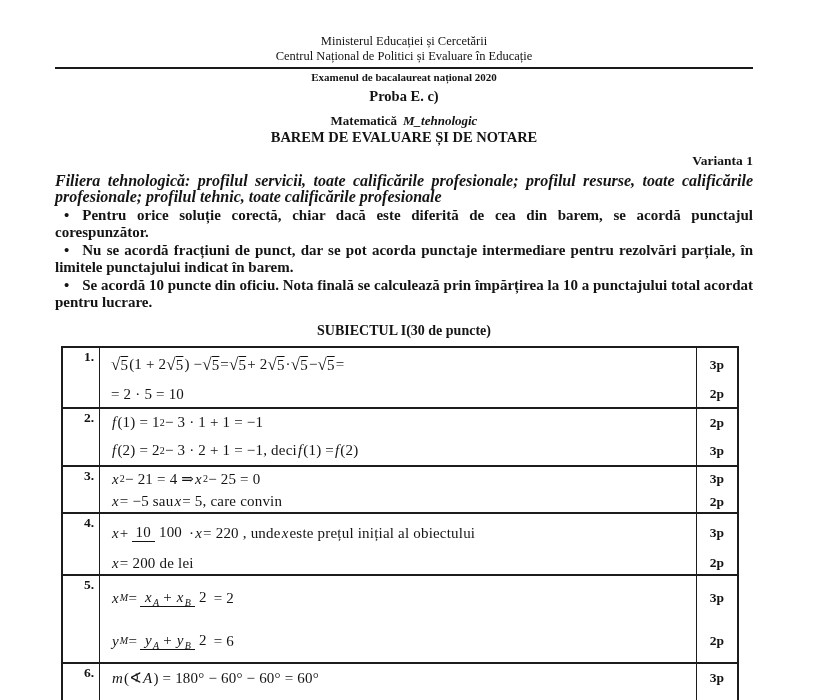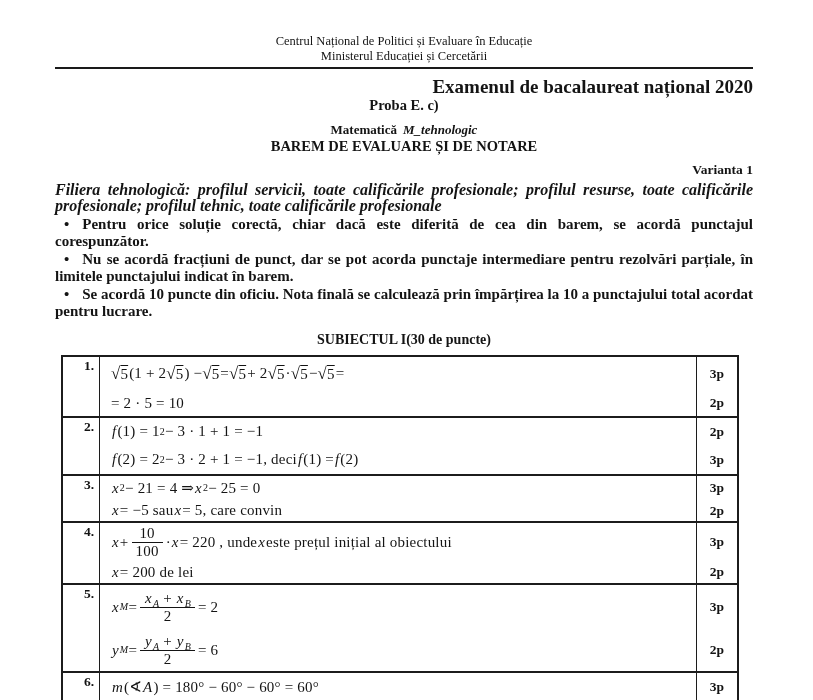--- a/index.html
+++ b/index.html
@@ -6,21 +6,21 @@
   .page{
     width:813px;height:700px;box-sizing:border-box;overflow:hidden;
     background:#fff;color:#141414;
     padding:34px 60px 0 55px;
     font-family:"Liberation Serif","DejaVu Serif",serif;
   }
   
   .org{text-align:center;font-size:12.5px;line-height:15px;}
   .rule{border-top:2px solid #1a1a1a;margin-top:3px;}
   .titles{text-align:center;font-weight:bold;}
-  .t-exam{font-size:19px;margin-top:9px;line-height:17px;text-align:right;}
+  .t-exam{font-size:11px;line-height:17px;}
   .t-proba{font-size:14.5px;margin-top:2px;line-height:17px;}
   .t-subj{font-size:13px;margin-top:8px;line-height:16px;}
   .t-subj .prof{margin-left:6px;}
   .t-doc{font-size:14.5px;line-height:17px;}
   .variant{text-align:right;font-weight:bold;font-size:13.5px;margin-top:7px;line-height:16px;}
   
   .filiera{margin:4px 0 0 0;font-weight:bold;font-style:italic;font-size:16px;line-height:16px;text-align:justify;}
   .bullet{margin:2px 0 0 0;font-weight:bold;font-size:15px;line-height:16.5px;text-align:justify;text-indent:9px;}
   .blt{padding-right:13px;}
   
@@ -38,32 +38,32 @@
   .h24{min-height:24px}.h21{min-height:21px}.h38{min-height:38px}.h22{min-height:22px}
   .h44{min-height:44px}.h42{min-height:42px}.h28{min-height:28px}.h37{min-height:37px}
   
   .math{font-size:15px;letter-spacing:0.2px;}
   .math .vi{font-style:italic;padding:0 1px;}
   .math sup{font-size:10px;line-height:0;}
   .math sub{font-size:10px;line-height:0;font-style:italic;}
   .math .sqrt{white-space:nowrap;}
   .math .rsign{font-size:1.12em;}
   .math .rbar{text-decoration:overline;padding-right:1px;}
-  .math .frac{display:inline-flex;flex-direction:column;text-align:center;vertical-align:middle;margin:0 3px;line-height:1.12;}
+  .math .frac{display:inline-flex;flex-direction:row;text-align:center;vertical-align:middle;margin:0 3px;line-height:1.12;}
   .math .fn{border-bottom:1.4px solid #141414;padding:0 4px;}
   .math .fd{padding:0 4px;}
 </style>
 </head>
 <body>
 
 <div class="page">
 
   <div class="org">
+    <div>Ministerul Educației și Cercetării</div>
     <div>Centrul Național de Politici și Evaluare în Educație</div>
-    <div>Ministerul Educației și Cercetării</div>
   </div>
 
   <div class="rule"></div>
 
   <div class="titles">
     <div class="t-exam">Examenul de bacalaureat național 2020</div>
     <div class="t-proba">Proba E. c)</div>
     <div class="t-subj"><span>Matematică</span><i class="prof">M_tehnologic</i></div>
     <div class="t-doc">BAREM DE EVALUARE ȘI DE NOTARE</div>
   </div>

